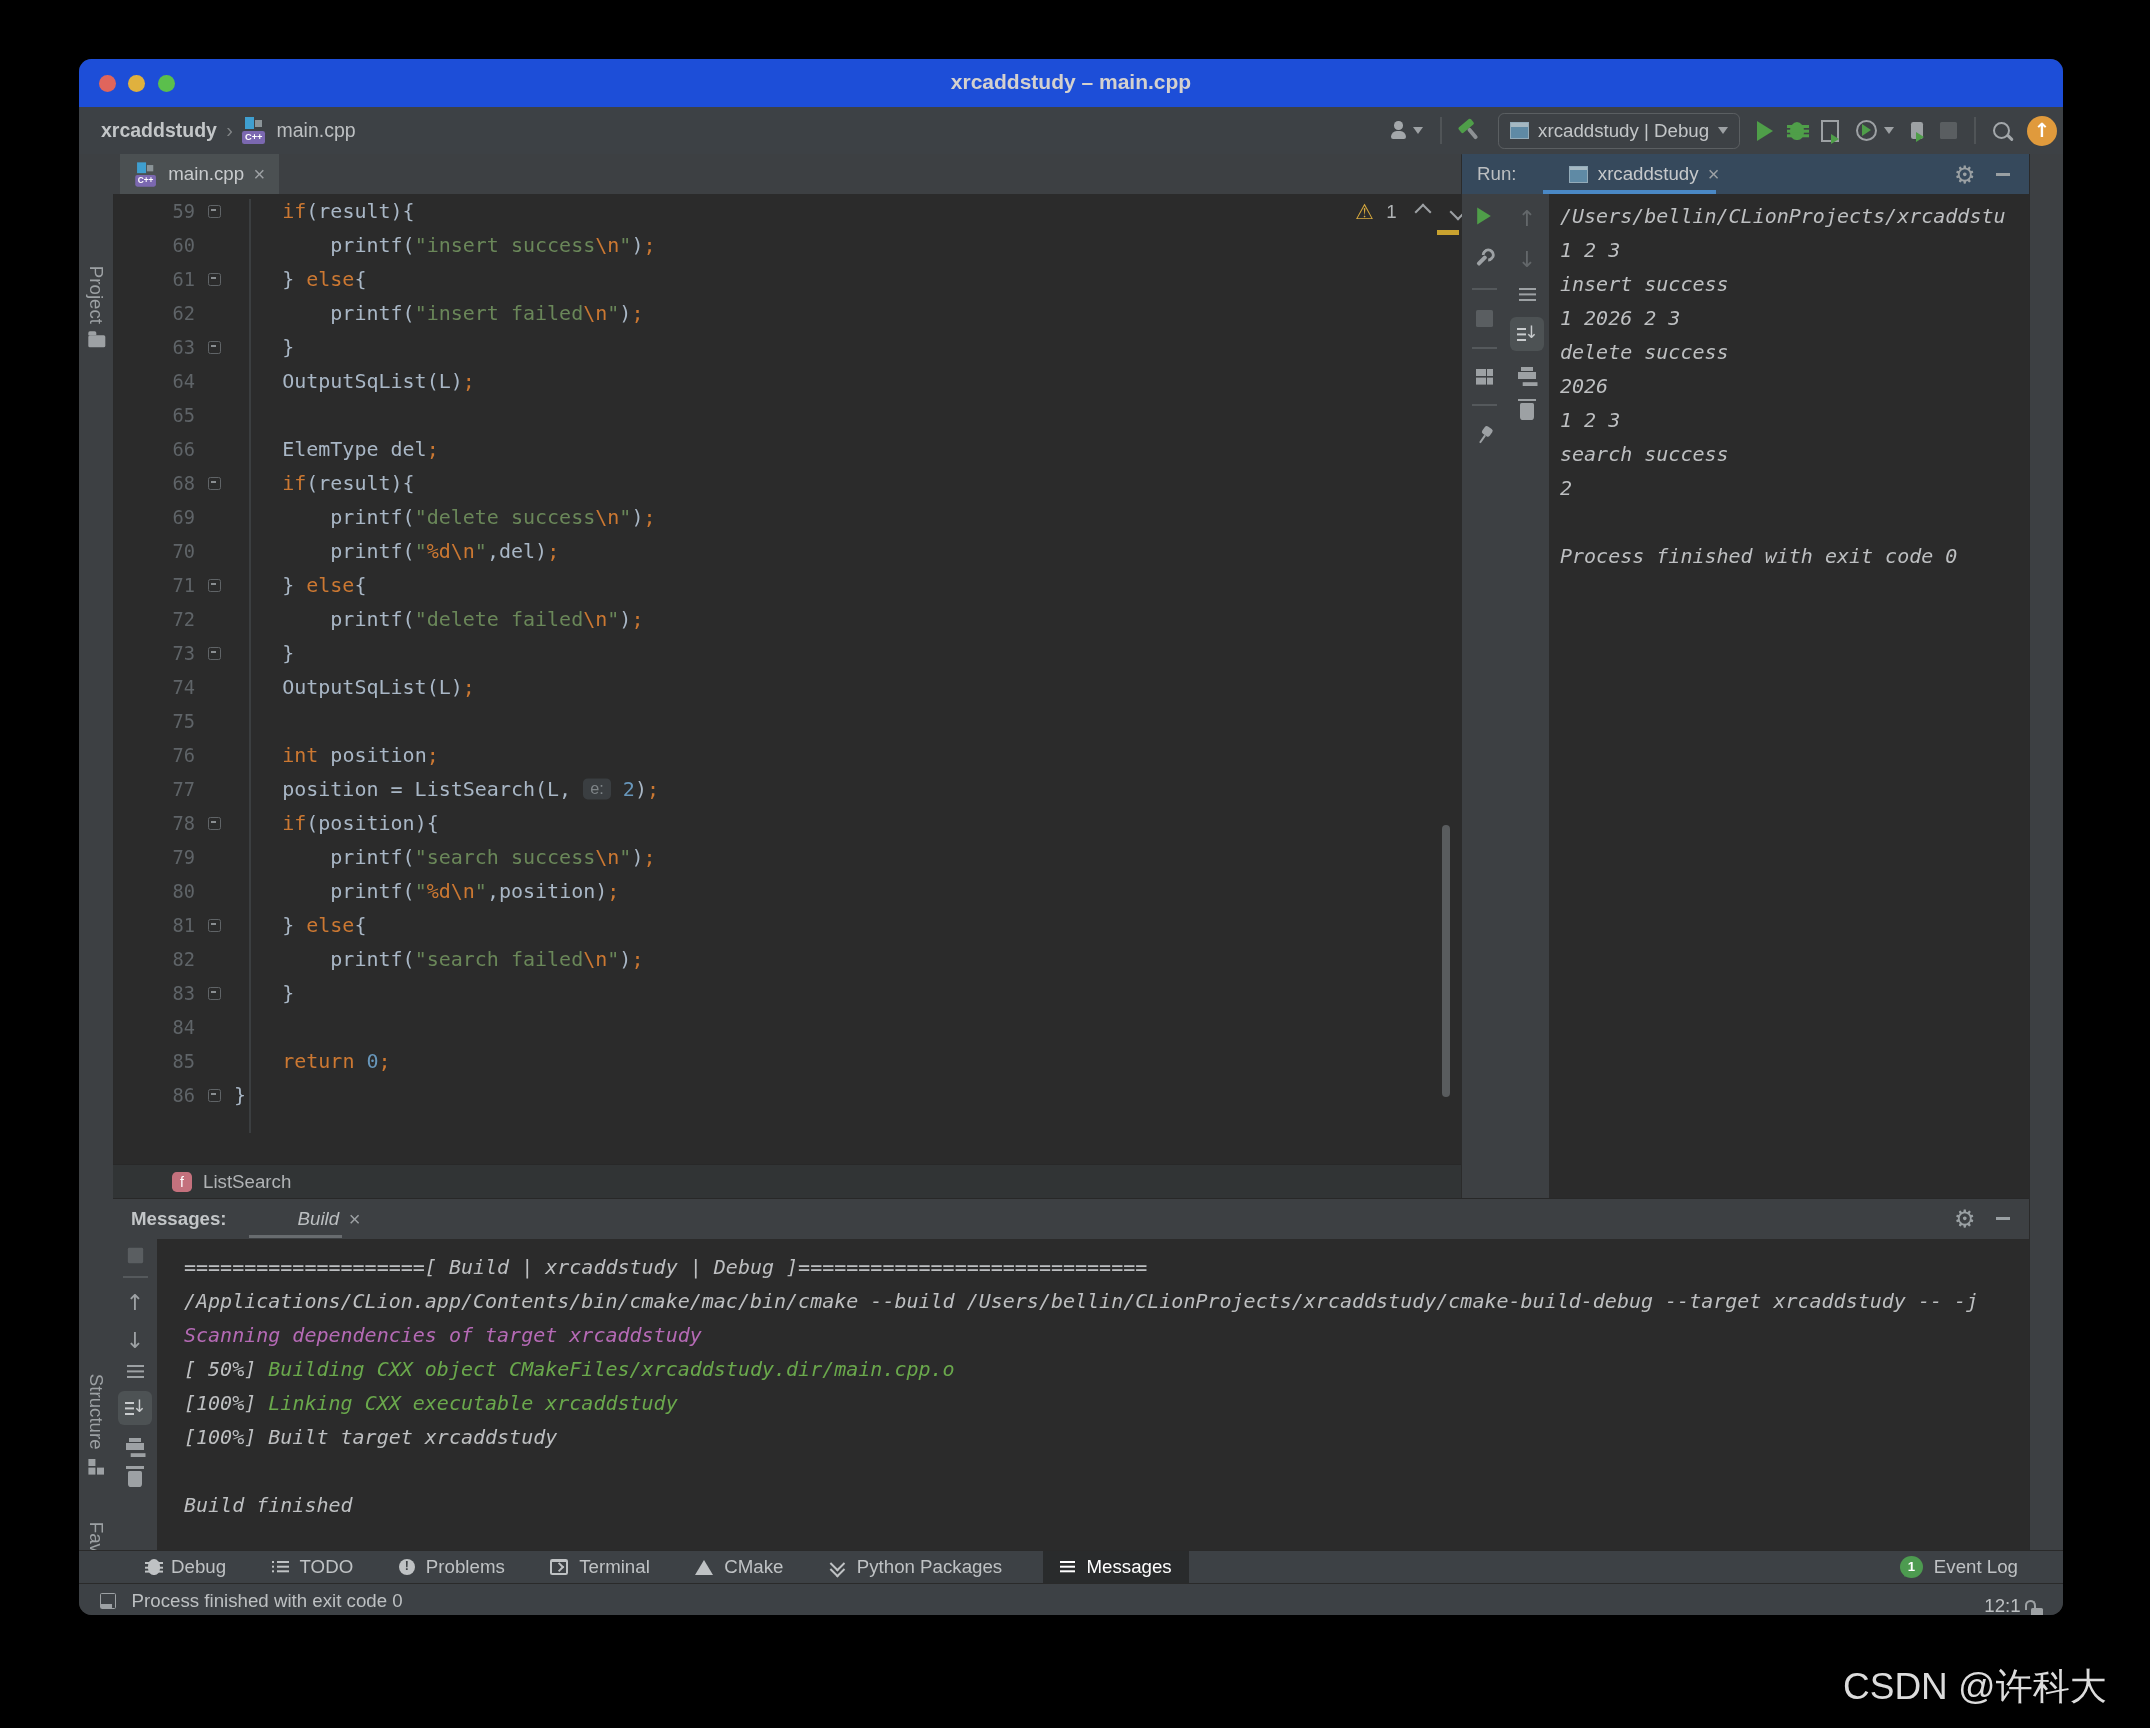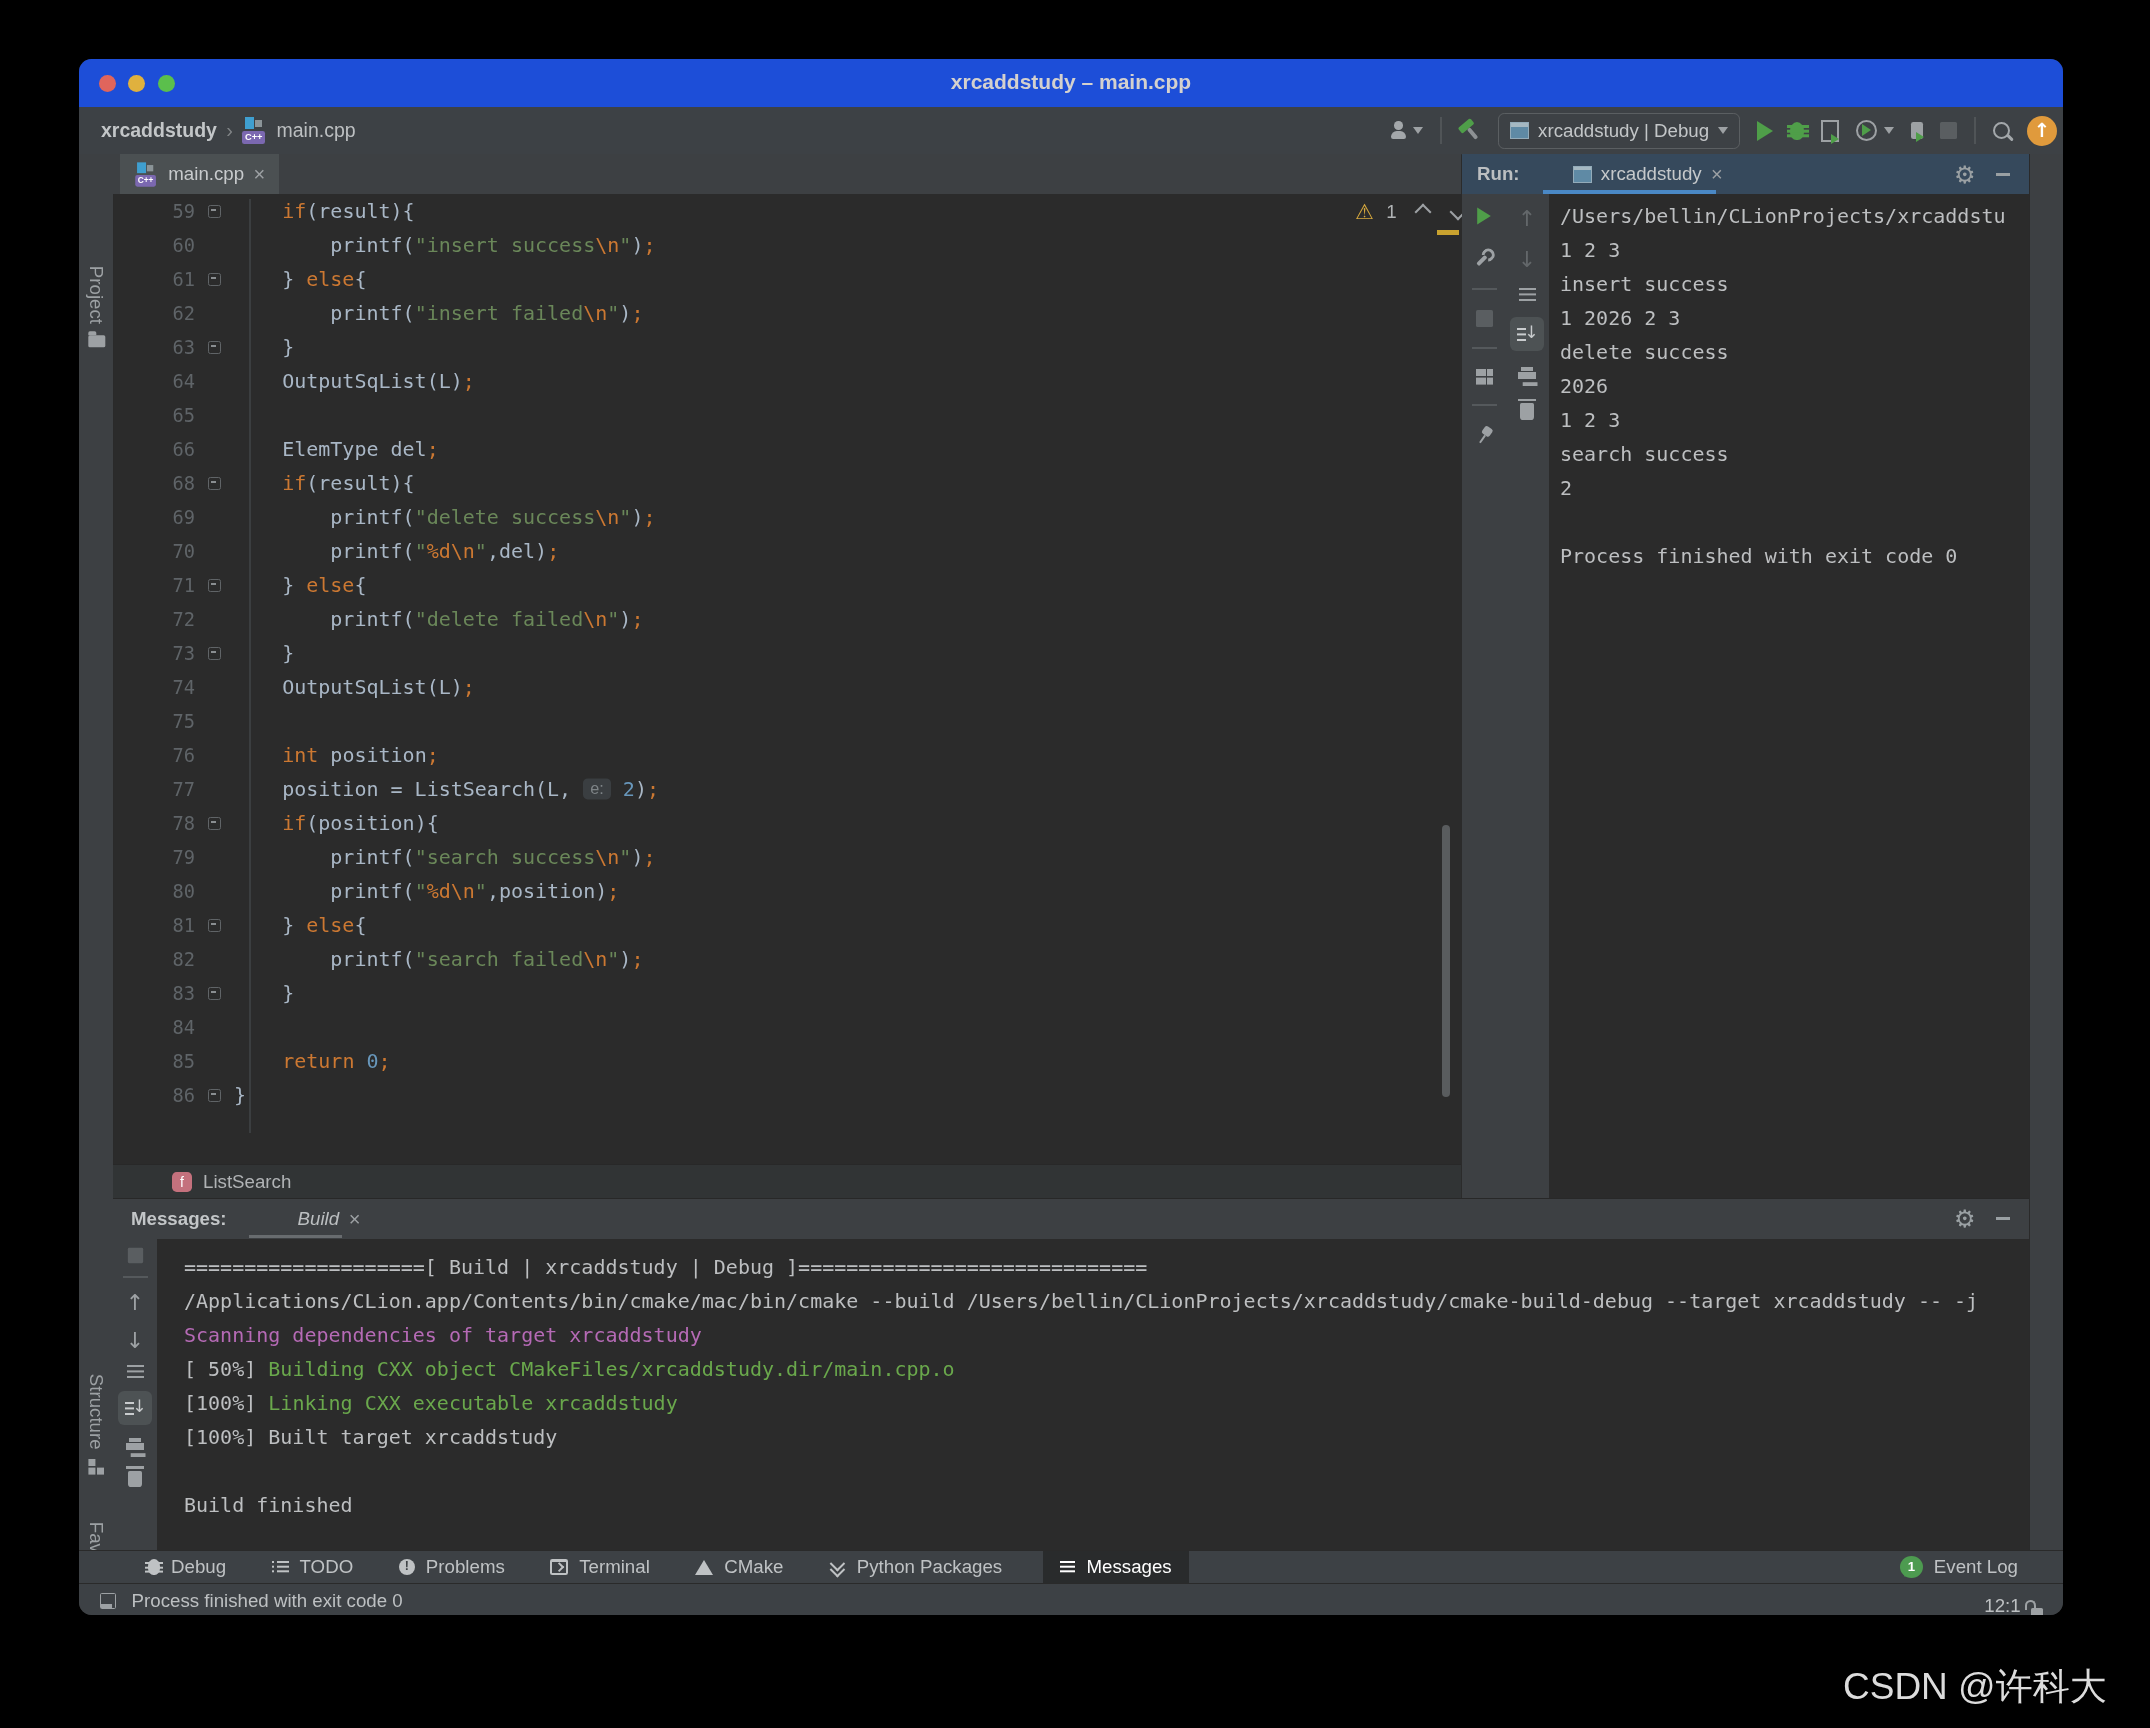--- a/index.html
+++ b/index.html
@@ -124,31 +124,31 @@
   #warn-count{color:#b0b3b5;font-size:18.7px;}
   #err-stripe{position:absolute;left:1358px;top:171px;width:22px;height:5.4px;background:#c9a22f;}
   #escroll{position:absolute;left:1363px;top:766px;width:7.8px;height:272px;background:#595c5e;border-radius:3.9px;}
   #ebread{position:absolute;left:34px;top:1105px;width:1348px;height:34px;background:#313435;border-top:0.8px solid #282828;
           display:flex;align-items:center;gap:11px;padding-left:59px;box-sizing:border-box;}
   #fbadge{width:20px;height:20px;background:#c4717d;border-radius:4.7px;color:#fff;font-size:14px;display:flex;align-items:center;justify-content:center;}
   #ebread .fn{color:#b0b3b5;font-size:18.7px;text-align:center;}
 
   
   #run-header{position:absolute;left:1383px;top:95px;width:567px;height:40px;background:#36495c;display:flex;align-items:center;}
-  #run-header .rlabel{color:#bcbfc1;font-size:18.7px;margin-left:15px;font-weight:bold;text-align:right;}
+  #run-header .rlabel{color:#bcbfc1;font-size:18.7px;margin-left:15px;font-weight:normal;text-align:right;}
   #run-tab{display:flex;align-items:center;gap:9.3px;margin-left:53px;}
   #run-tab .name{color:#c6c9cb;font-size:18.7px;}
   #run-underline{position:absolute;left:1464px;top:131px;width:173px;height:3.9px;background:#4a88c5;}
   #run-hdr-actions{position:absolute;left:1875px;top:100px;display:flex;align-items:center;gap:20px;height:31px;}
   .toolcol{position:absolute;width:44px;background:#3d4043;display:flex;flex-direction:column;align-items:center;}
   #run-col1{left:1383px;top:135px;height:1004px;padding-top:12.4px;gap:20px;border-right:0.8px solid #2a2a2a;}
   #run-col2{left:1426px;top:135px;height:1004px;padding-top:12.4px;gap:15.6px;border-right:0.8px solid #2a2a2a;}
   .hdiv{width:25px;height:1.6px;background:#55595c;}
   #run-console{position:absolute;left:1470px;top:135px;width:480px;height:1004px;background:#2b2b2b;overflow:hidden;padding:4.7px 0 0 11px;box-sizing:border-box;}
-  .conrow{height:34px;line-height:34px;white-space:pre;color:#bdbfc1;font-size:20px;font-family:"DejaVu Sans Mono",monospace;}
+  .conrow{height:34px;line-height:34px;white-space:pre;color:#bdbfc1;font-size:20px;font-family:"DejaVu Sans Mono",monospace;font-style:italic;}
 
   
   #msg-header{position:absolute;left:34px;top:1139px;width:1916px;height:40px;background:#3d4043;border-top:0.8px solid #282828;display:flex;align-items:center;}
   #msg-header .mlabel{color:#c3c6c8;font-size:18.7px;font-weight:bold;margin-left:18px;}
   #msg-tab{display:flex;align-items:center;gap:9.3px;margin-left:71px;font-style:italic;}
   #msg-tab .name{color:#bcbfc1;font-size:18.7px;}
   #msg-underline{position:absolute;left:170px;top:1176px;width:93px;height:3.1px;background:#686c6f;}
   #msg-hdr-actions{position:absolute;left:1875px;top:1144px;display:flex;align-items:center;gap:20px;height:31px;}
   #msg-col{left:34px;top:1180px;height:311px;padding-top:7.8px;gap:12.4px;border-right:0.8px solid #2a2a2a;}
   #msg-console{position:absolute;left:78px;top:1180px;width:1872px;height:311px;background:#2b2b2b;overflow:hidden;padding:11px 0 0 27px;box-sizing:border-box;}

